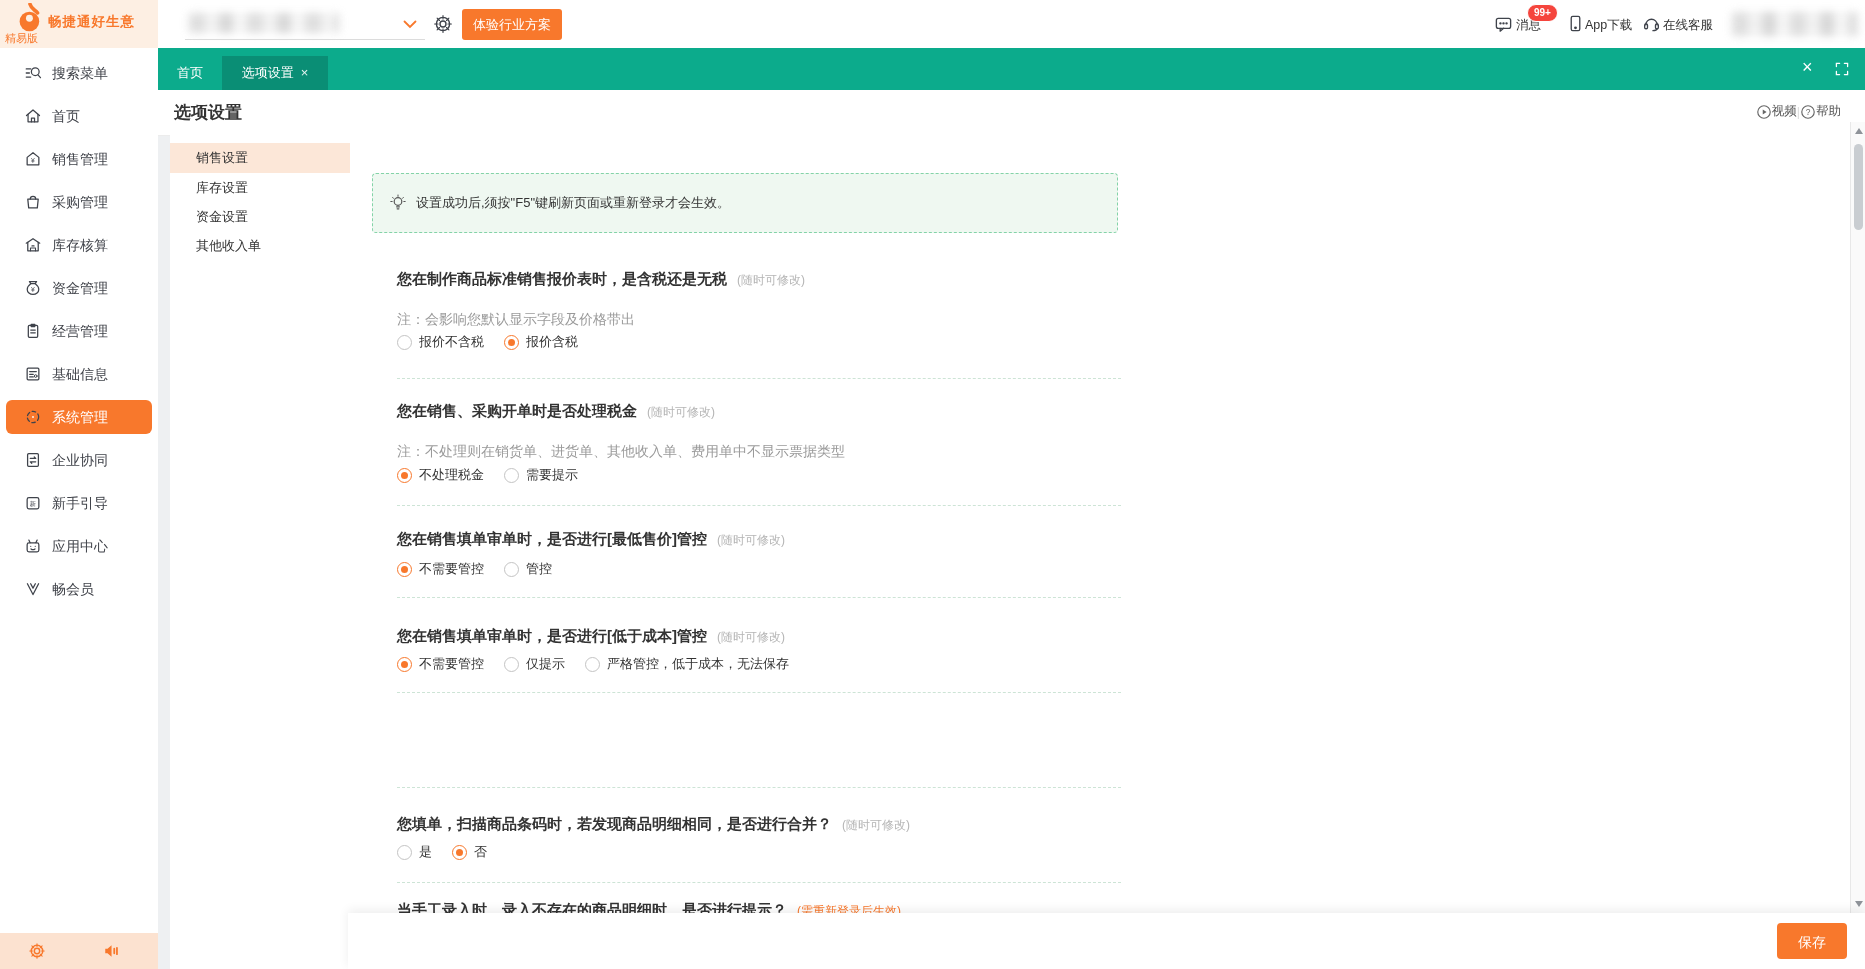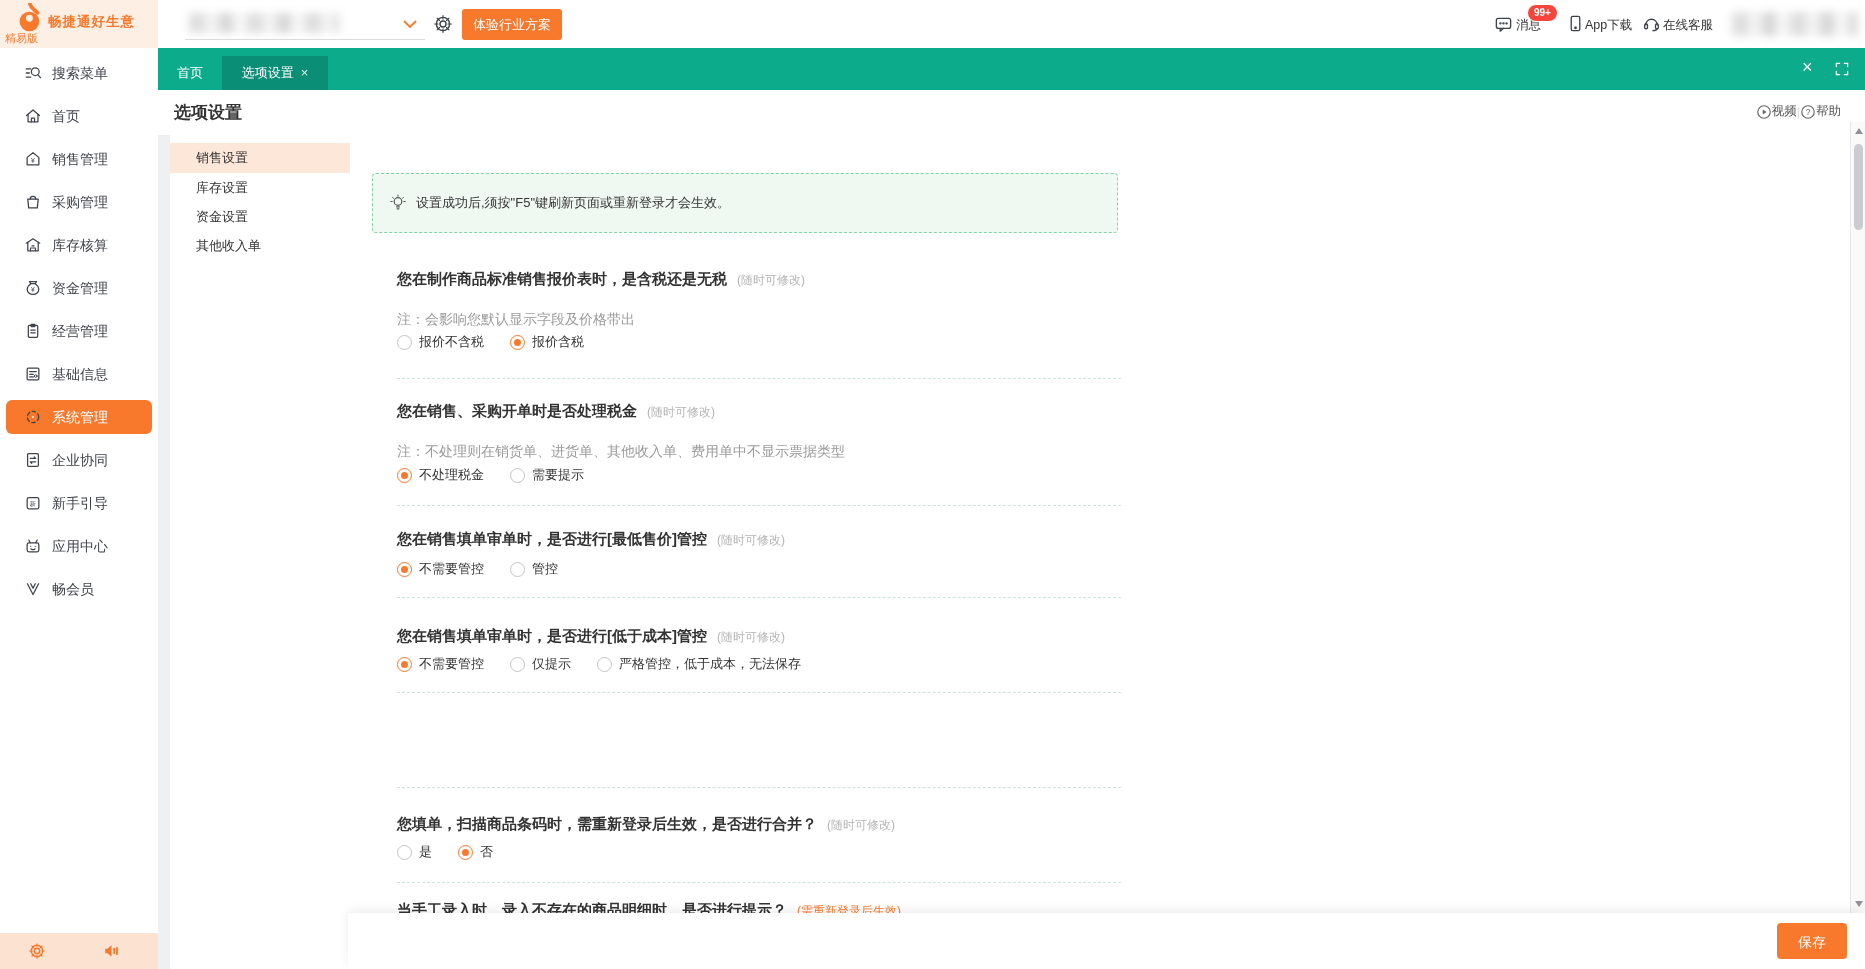--- a/index.html
+++ b/index.html
@@ -56,21 +56,21 @@
   
   #panel{left:350px;top:135px;width:1515px;height:834px;background:#fff}
   .notice{left:22px;top:38px;width:746px;height:60px;background:#eff8f1;border:1px dashed #84d3a8;
           border-radius:4px;display:flex;align-items:center;padding-left:16px;box-sizing:border-box;
           gap:9px;font-size:13px;color:#333}
   .qblock{left:47px;width:725px;height:96px}
   .qtitle{font-size:15px;font-weight:bold;color:#333}
   .qsuffix{font-size:12px;font-weight:normal;color:#b5b5b5;margin-left:10px}
   .qsuffix.orange{color:#f8782c}
   .qnote{position:absolute;left:0;font-size:14px;color:#9a9a9a}
-  .qopts{position:absolute;left:0;display:flex;gap:26px}
+  .qopts{position:absolute;left:0;display:flex;gap:20px}
   .radio{display:inline-flex;align-items:center;gap:7px;cursor:pointer}
   .rc{width:15px;height:15px;border-radius:50%;border:1px solid #c4c4c4;background:#fff;box-sizing:border-box;position:relative}
   .rc.sel{border-color:#f8782c}
   .rc.sel::after{content:"";position:absolute;left:3px;top:3px;width:7px;height:7px;border-radius:50%;background:#f8782c}
   .rlabel{font-size:13px;color:#333}
   .qsep{left:47px;width:724px;height:0;border-top:1px dashed #cde4d6}
 
   
   #scrollbar{left:1850px;top:122px;width:15px;height:791px;background:#fafafa;border-left:1px solid #e8e8e8}
   .sc-thumb{position:absolute;left:3px;top:22px;width:9px;height:86px;background:#c9cdd1;border-radius:5px}
@@ -418,21 +418,21 @@
             <span class="rlabel">严格管控，低于成本，无法保存</span>
           </label>
       </div>
     </div>
     <div class="abs qsep" style="top:557px"></div>
 
     <div class="abs qsep" style="top:652px"></div>
 
     <div class="abs qblock" style="top:680px;height:66px">
       <div class="qtitle">
-        <span>您填单，扫描商品条码时，需重新登录后生效，是否进行合并？</span><span class="qsuffix">(随时可修改)</span>
+        <span>您填单，扫描商品条码时，若发现商品明细相同，是否进行合并？</span><span class="qsuffix">(随时可修改)</span>
       </div>
       <div class="qopts" style="top:28px">
         <label class="radio">
             <span class="rc"></span>
             <span class="rlabel">是</span>
           </label>
         <label class="radio">
             <span class="rc sel"></span>
             <span class="rlabel">否</span>
           </label>

